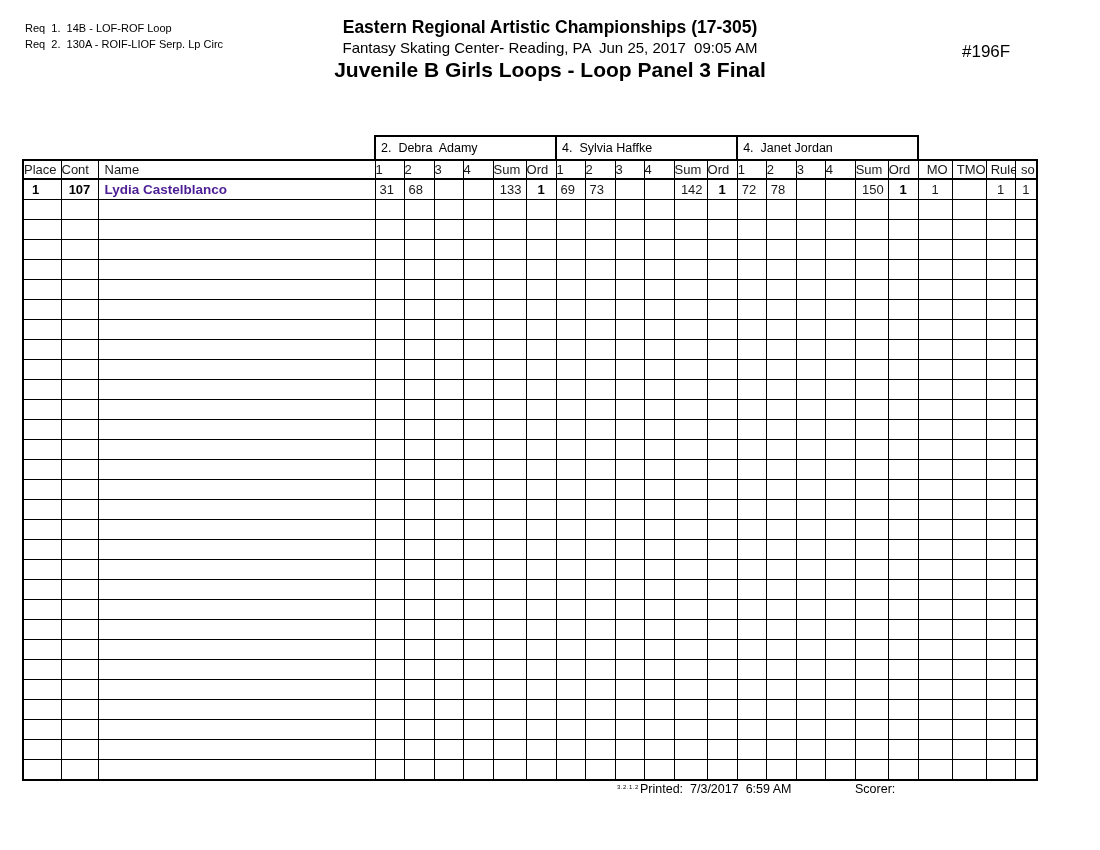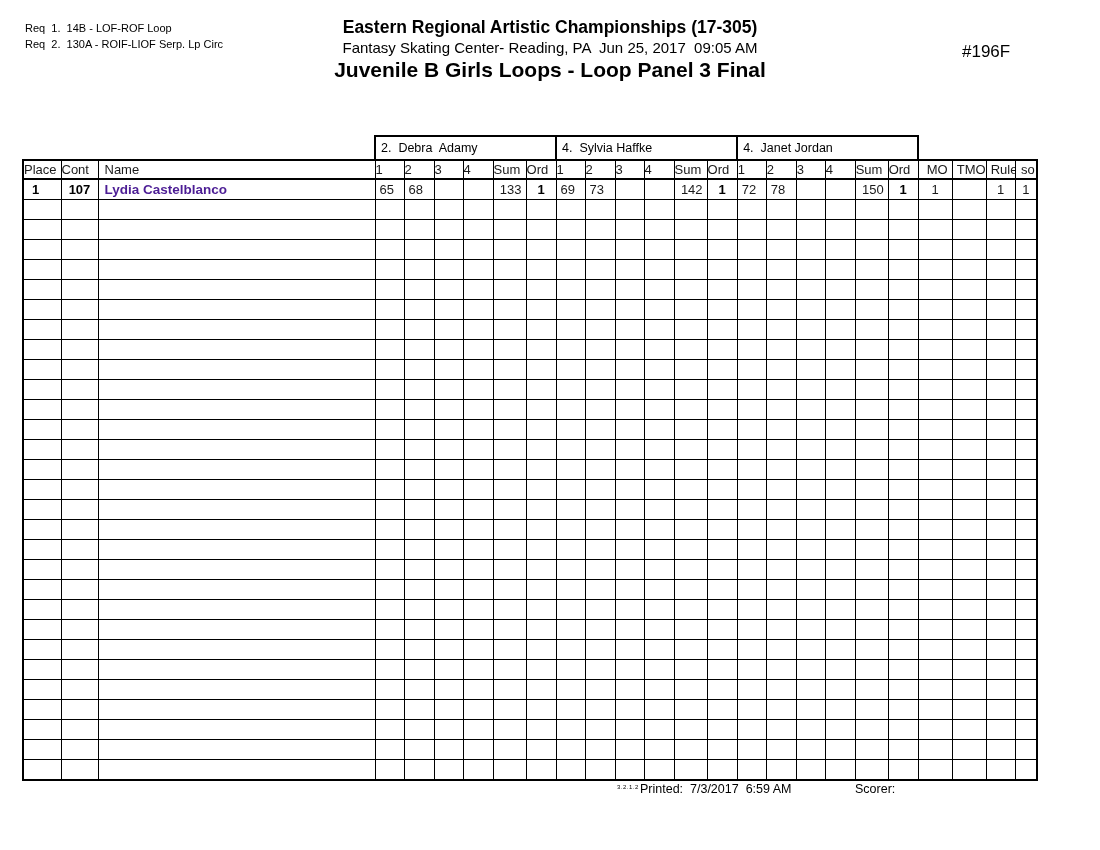--- a/index.html
+++ b/index.html
@@ -131,21 +131,21 @@
       <td class="c-ord">Ord</td>
       <td class="h-right">MO</td>
       <td class="h-right">TMO</td>
       <td class="h-right">Rule</td>
       <td class="h-right">so</td>
     </tr>
     <tr class="grid filled">
       <td class="c-place">1</td>
       <td class="c-cont">107</td>
       <td class="c-name">Lydia Castelblanco</td>
-      <td class="c-s">65</td>
+      <td class="c-s">31</td>
       <td class="c-s">68</td>
       <td class="c-s"></td>
       <td class="c-s"></td>
       <td class="c-sum">133</td>
       <td class="c-ord">1</td>
       <td class="c-s">69</td>
       <td class="c-s">73</td>
       <td class="c-s"></td>
       <td class="c-s"></td>
       <td class="c-sum">142</td>

